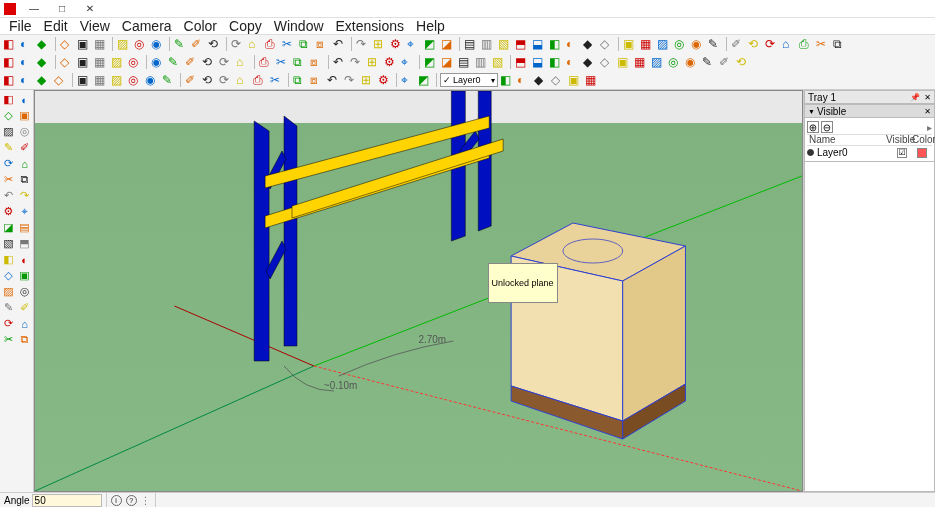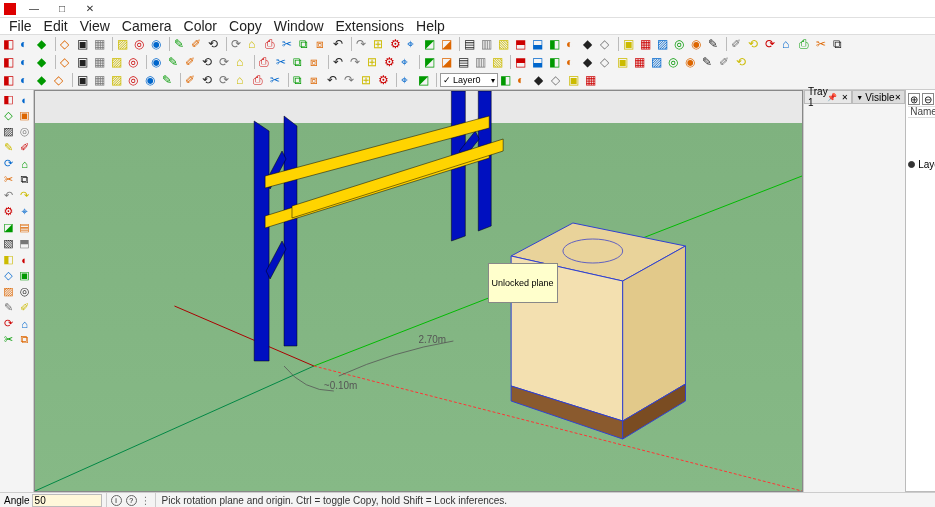--- a/index.html
+++ b/index.html
@@ -18,35 +18,35 @@
 .tb-btn svg, .tb-btn .g { width: 14px; height: 14px; }
 .layer-combo { width: 58px; height: 14px; border: 1px solid #999; background: #fff; padding-left: 2px; font-size: 9px; display: flex; align-items: center; }
 .layer-combo::after { content: "▾"; margin-left: auto; margin-right: 2px; font-size: 8px; }
 .body-row { flex: 1; display: flex; min-height: 0; }
 .left-tools { width: 34px; background: #f4f4f4; border-right: 1px solid #ccc; display: flex; flex-direction: column; align-items: center; padding-top: 2px; gap: 1px; }
 .lt-row { display: flex; gap: 1px; }
 .lt-btn { width: 15px; height: 15px; display: flex; align-items: center; justify-content: center; border: 1px solid transparent; }
 .viewport { flex: 1; position: relative; background: linear-gradient(#e8e8e8 0%, #e8e8e8 8%, #7fb27f 8%, #86b986 100%); border: 1px solid #888; }
 .viewport svg { width: 100%; height: 100%; display: block; }
 .tooltip { position: absolute; top: 43%; left: 59%; background: #ffffcc; border: 1px solid #888; padding: 14px 3px; font-size: 9px; }
-.tray { width: 132px; background: #f4f4f4; border-left: 1px solid #ccc; display: flex; flex-direction: row; }
+.tray { width: 132px; background: #f4f4f4; border-left: 1px solid #ccc; display: flex; flex-direction: column; }
 .tray-hdr { height: 14px; background: #e8e8e8; border: 1px solid #bbb; display: flex; align-items: center; padding: 0 3px; font-size: 9px; }
 .tray-hdr .pin { margin-left: auto; font-size: 8px; }
 .tray-hdr .x { margin-left: 4px; font-size: 8px; }
 .panel-hdr { height: 14px; background: #dcdcdc; border: 1px solid #bbb; display: flex; align-items: center; padding: 0 3px; font-size: 9px; }
 .panel-hdr::before { content: "▼"; font-size: 7px; margin-right: 2px; }
 .panel-hdr .x { margin-left: auto; font-size: 8px; }
 .panel-body { background: #fff; border: 1px solid #bbb; border-top: none; padding: 2px; font-size: 9px; }
 .layer-top { display: flex; align-items: center; gap: 2px; height: 14px; }
 .lc { width: 12px; height: 12px; border: 1px solid #888; display: flex; align-items: center; justify-content: center; font-size: 10px; }
 .layer-cols { display: flex; font-size: 8px; color: #444; border-top: 1px solid #ddd; border-bottom: 1px solid #ddd; height: 12px; align-items: flex-end; }
 .layer-cols .ln { width: 80px; padding-left: 2px; }
 .layer-cols .lv { width: 26px; text-align: center; }
 .layer-cols .lco { width: 20px; text-align: center; }
-.layer-row { display: flex; align-items: center; height: 13px; margin-top: 40px; }
+.layer-row { display: flex; align-items: center; height: 13px; }
 .layer-row .dot { width: 7px; height: 7px; border: 1px solid #333; border-radius: 50%; background: #333; margin-right: 3px; }
 .layer-row .nm { width: 72px; }
 .layer-row .cb { width: 10px; height: 10px; border: 1px solid #888; display: flex; align-items: center; justify-content: center; font-size: 8px; margin-left: 8px; }
 .layer-row .swatch { width: 10px; height: 10px; background: #f55; border: 1px solid #888; margin-left: 10px; }
 .tray-blank { flex: 1; background: #fff; border: 1px solid #bbb; border-top: none; }
 .statusbar { height: 15px; background: #f4f4f4; border-top: 1px solid #ccc; display: flex; align-items: center; font-size: 9px; }
 .status-chunk { padding: 0 4px; height: 100%; display: flex; align-items: center; border-right: 1px solid #ccc; }
 .vcb { width: 70px; height: 13px; background: #fff8da; border: 1px solid #bbb; margin-left: 2px; padding-left: 2px; display: flex; align-items: center; }
 .hint { padding-left: 6px; color: #333; }
 .circ-icon { width: 11px; height: 11px; border: 1px solid #666; border-radius: 50%; display: flex; align-items: center; justify-content: center; font-size: 7px; }
@@ -676,14 +676,13 @@
 <div class="statusbar">
   <div class="status-chunk">
     <span>Angle</span>
     <div class="vcb">50</div>
   </div>
   <div class="status-chunk" style="gap:4px">
     <div class="circ-icon">i</div>
     <div class="circ-icon">?</div>
     <span class="c-gry">⋮</span>
   </div>
-  <div class="hint">Pick rotation plane and origin. Ctrl = toggle Copy, hold Shift = Lock inferences.</div>
 </div>
 
 </body></html>

